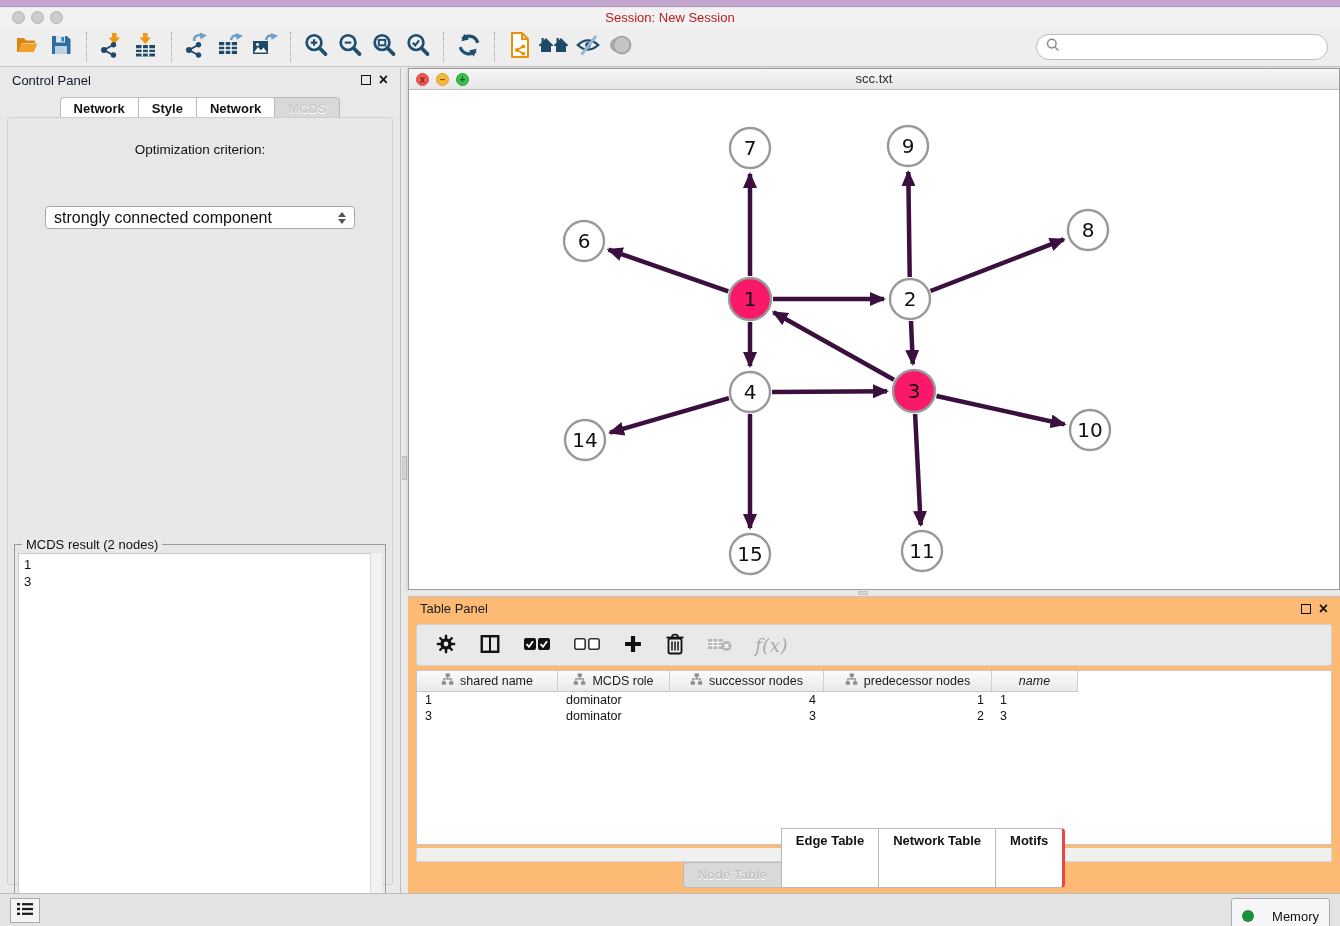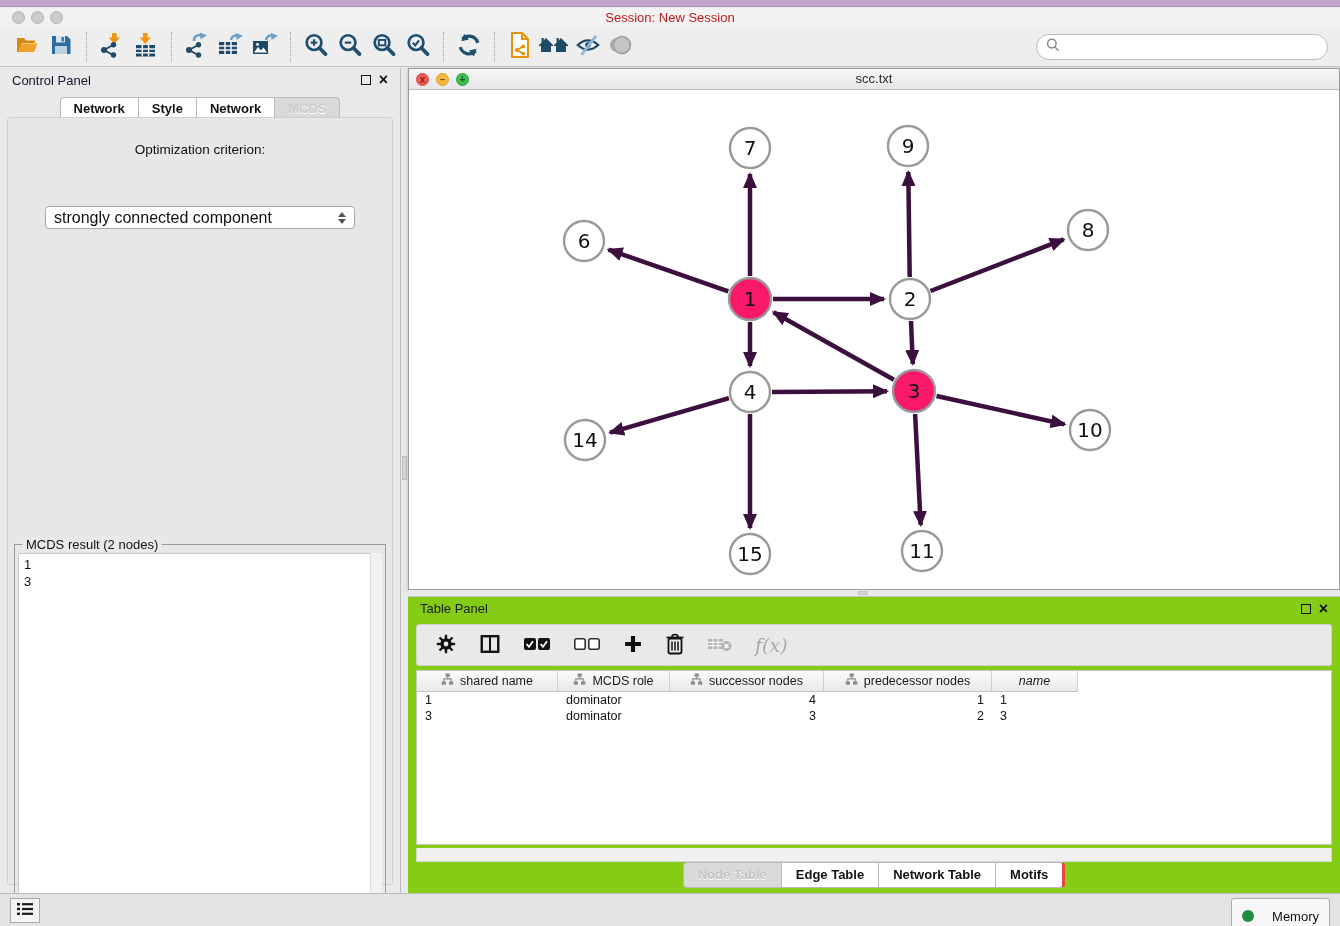--- a/index.html
+++ b/index.html
@@ -53,38 +53,38 @@
   .net-window { position:absolute; left:408px; top:68px; width:932px; height:522px; background:#fff; border:1px solid #9b9b9b; box-shadow:0 1px 4px rgba(0,0,0,.18); }
   .net-titlebar { height:21px; background:linear-gradient(#f6f6f6,#e7e7e7); border-bottom:1px solid #bfbfbf; position:relative; }
   .net-titlebar .title { text-align:center; line-height:20px; font-size:13px; color:#2b2b2b; }
   .nt-dot { position:absolute; top:4px; width:13px; height:13px; border-radius:50%; font-size:10px; font-weight:bold; text-align:center; line-height:12px; color:rgba(0,0,0,.55); }
   .nt-close { left:7px;  background:#f25a50; border:1px solid #d8483e; }
   .nt-min   { left:27px; background:#f6b73c; border:1px solid #dda12c; }
   .nt-zoom  { left:47px; background:#39c14e; border:1px solid #2aa23b; }
   .net-canvas { position:absolute; left:0; top:21px; width:930px; height:499px; background:#fff; }
 
   
-  .table-panel { position:absolute; left:408px; top:596px; width:932px; height:297px; background:#84cc16; border-top:1px solid #c2c2c2; }
+  .table-panel { position:absolute; left:408px; top:596px; width:932px; height:297px; background:#fdba74; border-top:1px solid #c2c2c2; }
   .tp-header { height:23px; display:flex; align-items:center; padding:0 12px; }
   .tp-header .tp-title { flex:1; color:#1c1c1c; }
   .tp-toolbar { position:absolute; left:8px; right:8px; top:27px; height:42px; background:#e9e9e9; border:1px solid #d2d2d2; border-radius:3px; display:flex; align-items:center; gap:22px; padding-left:18px; }
   .tp-tbtn { display:flex; align-items:center; justify-content:center; }
   .fx-label { font-family:"DejaVu Serif", serif; font-style:italic; font-size:19px; color:#a9a9a9; }
   .tp-table { position:absolute; left:8px; right:8px; top:73px; bottom:48px; background:#fff; border:1px solid #c6c6c6; overflow:hidden; }
   .thead { display:flex; height:21px; }
   .th { background:linear-gradient(#fbfbfb,#e9e9e9); border-right:1px solid #cfcfcf; border-bottom:1px solid #c6c6c6; display:flex; align-items:center; justify-content:center; gap:6px; font-size:12.5px; color:#1a1a1a; flex:0 0 auto; }
   .trow { display:flex; height:16px; }
   .td { font-size:12.5px; color:#111; flex:0 0 auto; padding:0 8px; line-height:16px; white-space:nowrap; }
   .td.r { text-align:right; }
   .tp-hscroll { position:absolute; left:8px; right:8px; bottom:31px; height:14px; background:#f0f0f0; border:1px solid #d5d5d5; border-top:none; }
   .tp-tabs { position:absolute; left:0; width:100%; bottom:5px; display:flex; justify-content:center; }
   .tp-tab { padding:4px 14px 5px; background:#fff; border:1px solid #b9b9b9; border-right:none; font-size:13px; font-weight:bold; color:#111; }
   .tp-tab:first-child { border-radius:4px 0 0 4px; }
   .tp-tab:last-child { border-right:3px solid #ef4444; border-radius:0 4px 4px 0; }
-  .tp-tab.active { background:#d9d9d9; color:#c3c3c3; text-shadow:0 1px 0 #fff; }
+  .tp-tab.active { background:#d9d9d9; color:#c3c3c3; text-shadow:0 1px 0 #fff;margin-top:34px; }
 
   
   .statusbar { position:absolute; left:0; bottom:0; width:1340px; height:33px; background:#e3e3e3; border-top:1px solid #bcbcbc; }
   .sb-listbtn { position:absolute; left:10px; top:4px; width:30px; height:25px; background:#f4f4f4; border:1px solid #a9a9a9; display:flex; align-items:center; justify-content:center; }
   .sb-memory { position:absolute; right:10px; top:4px; height:36px; background:#f6f6f6; border:1px solid #ababab; border-radius:3px; display:flex; align-items:center; gap:18px; padding:0 10px; font-size:13px; color:#111; }
   .mem-dot { width:12px; height:12px; border-radius:50%; }
 </style>
 </head>
 <body>
 

